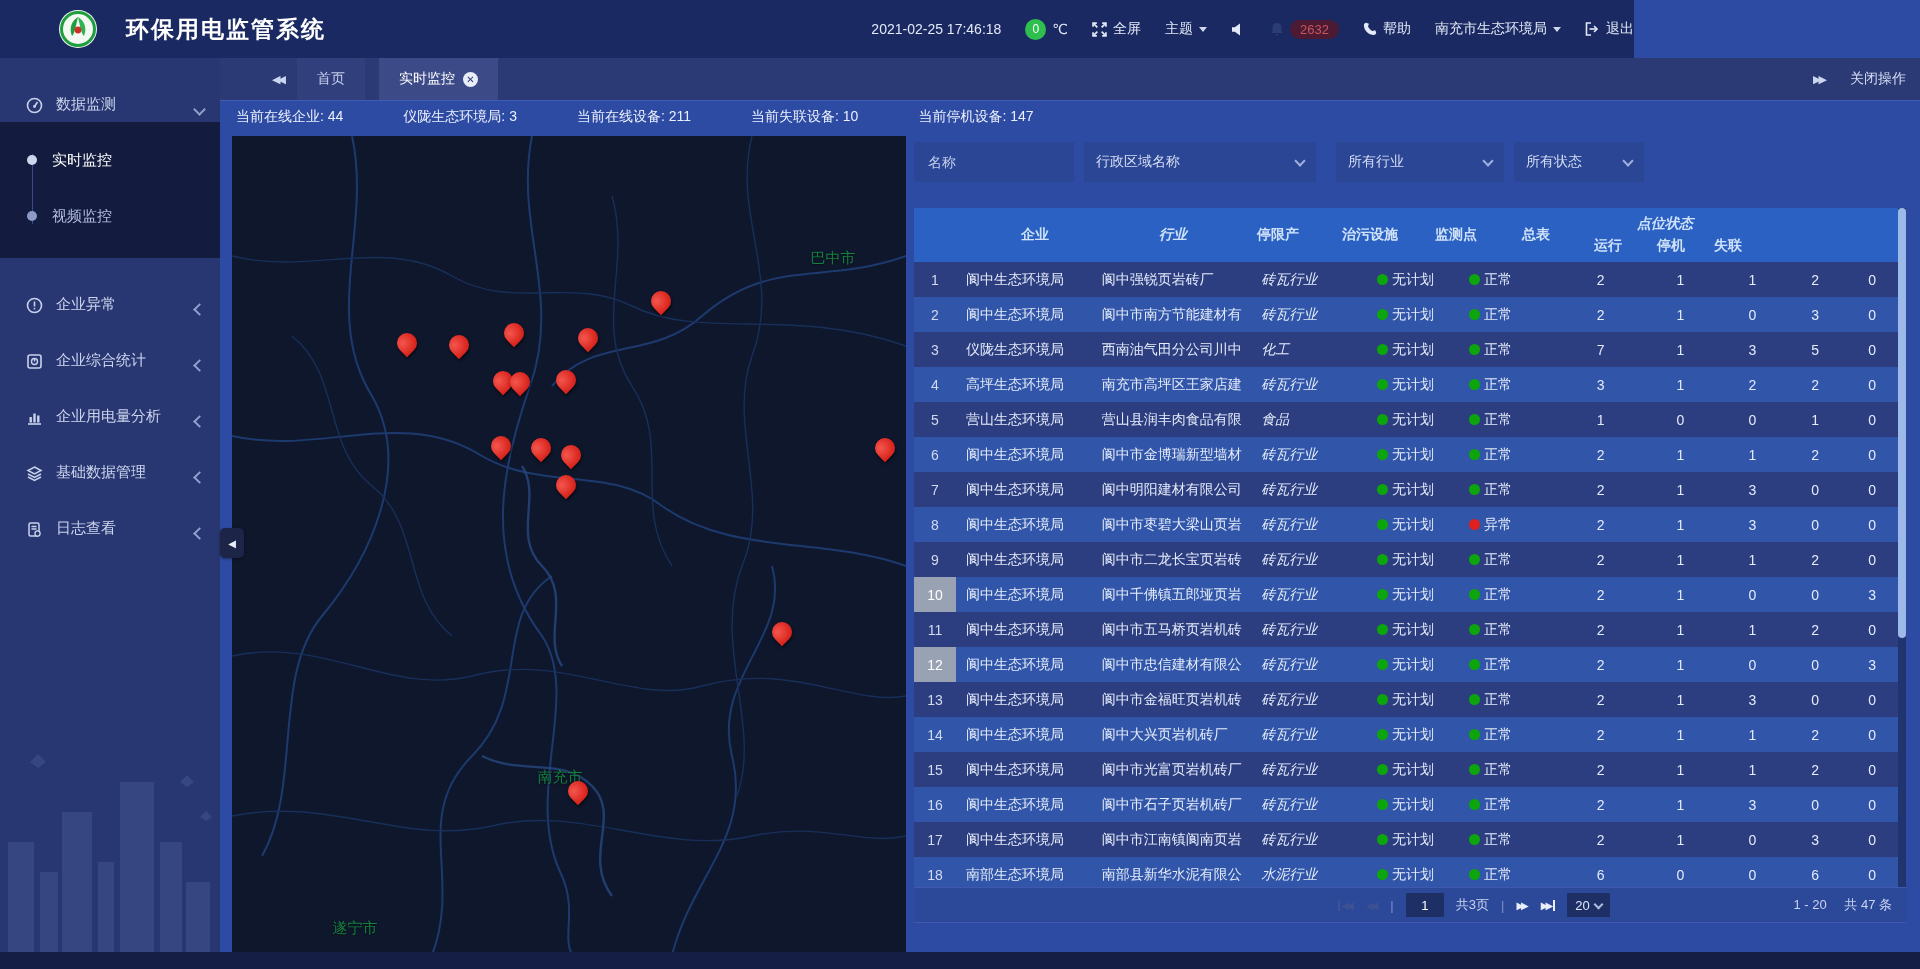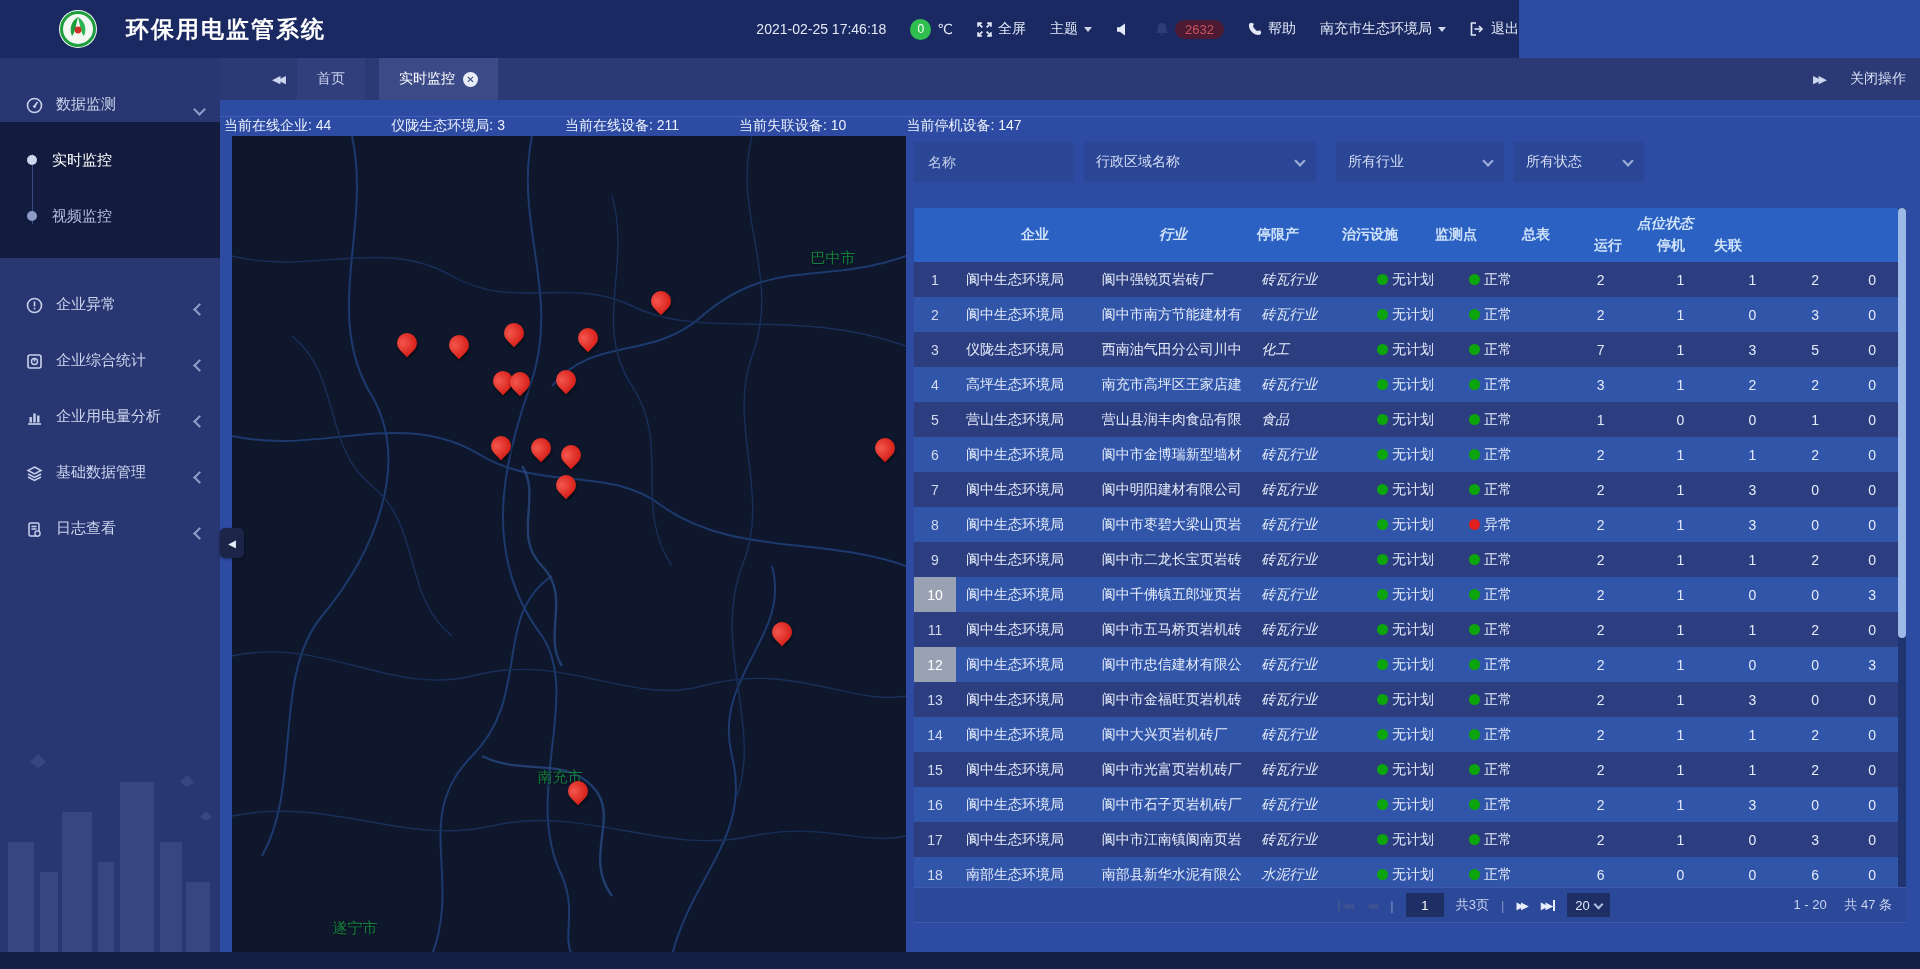--- a/index.html
+++ b/index.html
@@ -1,38 +1,38 @@
 <!DOCTYPE html>
 <html><head>
 <meta charset="utf-8">
 <style>
   html,body{margin:0;padding:0;background:#0d1430;}
   body{font-family:"Liberation Sans","DejaVu Sans",sans-serif;}
   .app{position:relative;width:1920px;height:969px;background:#2e4ba3;overflow:hidden;}
 
   
-  .hdr{position:absolute;left:0;top:0;width:1519px;height:58px;background:#1a2961;display:flex;align-items:center;z-index:30;}
+  .hdr{position:absolute;left:0;top:0;width:1634px;height:58px;background:#1a2961;display:flex;align-items:center;z-index:30;}
   .logo{margin-left:58px;width:40px;height:40px;flex:0 0 auto;}
   .app-title{margin-left:28px;font-size:23px;font-weight:bold;color:#ffffff;letter-spacing:2px;}
   .hdr-right{margin-left:auto;display:flex;align-items:center;gap:24px;color:#e3e9f8;font-size:14px;}
   .hdr-item{display:flex;align-items:center;gap:6px;white-space:nowrap;}
   .temp-badge{width:21px;height:21px;border-radius:50%;background:#2fbf4f;color:#fff;font-size:12px;display:flex;align-items:center;justify-content:center;}
   .notif-badge{background:#4c1b33;color:#c9545f;font-size:13px;padding:2px 10px;border-radius:10px;}
   .caret{width:0;height:0;border-left:4px solid transparent;border-right:4px solid transparent;border-top:5px solid #cfd7ee;display:inline-block;}
 
   
   .tabbar{position:absolute;left:220px;top:58px;width:1700px;height:42px;background:#2b3a75;display:flex;align-items:center;}
   .tab-nav{color:#cdd6ef;font-size:11px;letter-spacing:-3px;margin-left:52px;cursor:default;}
   .tab{height:42px;display:flex;align-items:center;gap:8px;padding:0 20px;margin-left:14px;background:#31407d;color:#c7d0ec;font-size:14px;}
   .tab.active{background:#3c4b88;color:#ffffff;}
   .tab-close{width:15px;height:15px;border-radius:50%;background:#e9edf7;color:#2b3a75;font-size:10px;line-height:15px;text-align:center;font-weight:bold;}
   .tabbar-right{margin-left:auto;margin-right:14px;display:flex;align-items:center;gap:26px;color:#d6def3;font-size:14px;}
 
   
-  .stats{position:absolute;left:220px;top:116px;width:1700px;height:33px;background:#2e4ba3;border-top:1px solid #3f5cb7;display:flex;gap:60px;padding-left:4px;box-sizing:border-box;color:#eaf0fd;font-size:14px;}
+  .stats{position:absolute;left:220px;top:100px;width:1700px;height:33px;background:#2e4ba3;border-top:1px solid #3f5cb7;display:flex;align-items:center;gap:60px;padding-left:16px;box-sizing:border-box;color:#eaf0fd;font-size:14px;}
   .stat-item{white-space:nowrap;}
 
   
   .sidebar{position:absolute;left:0;top:58px;width:220px;height:894px;background:#283771;overflow:hidden;}
   .side-item{height:46px;display:flex;align-items:flex-end;padding:0 16px 0 26px;color:#ccd4ee;font-size:15px;margin-top:10px;cursor:default;}
   .side-item .lbl{flex:1;margin-left:13px;}
   .side-icon{width:17px;height:17px;flex:0 0 auto;}
   .chev{width:7px;height:7px;border-right:2px solid #8fa0cc;border-bottom:2px solid #8fa0cc;display:inline-block;transform:rotate(45deg);margin-top:-3px;}
   .chev.left{transform:rotate(135deg);margin-top:0;}
   .submenu{background:#131c3f;padding:10px 0 14px 0;position:relative;margin-top:8px;}

